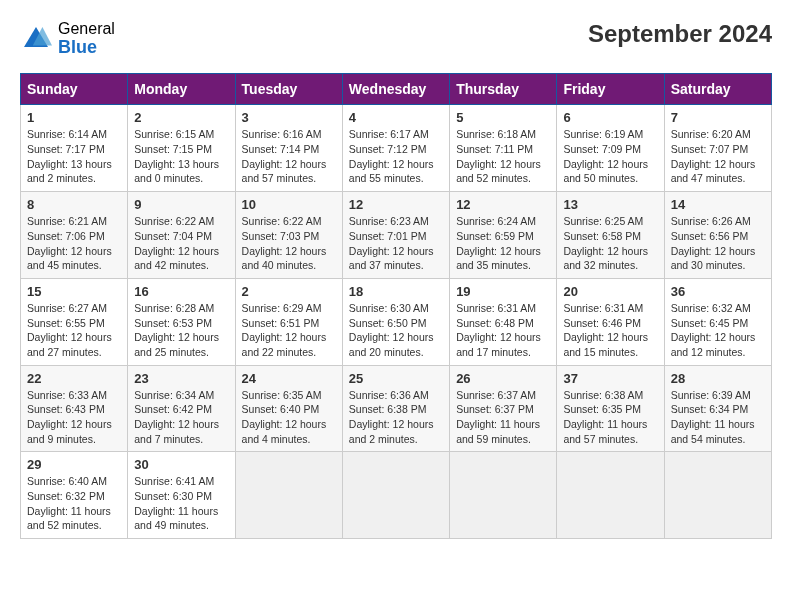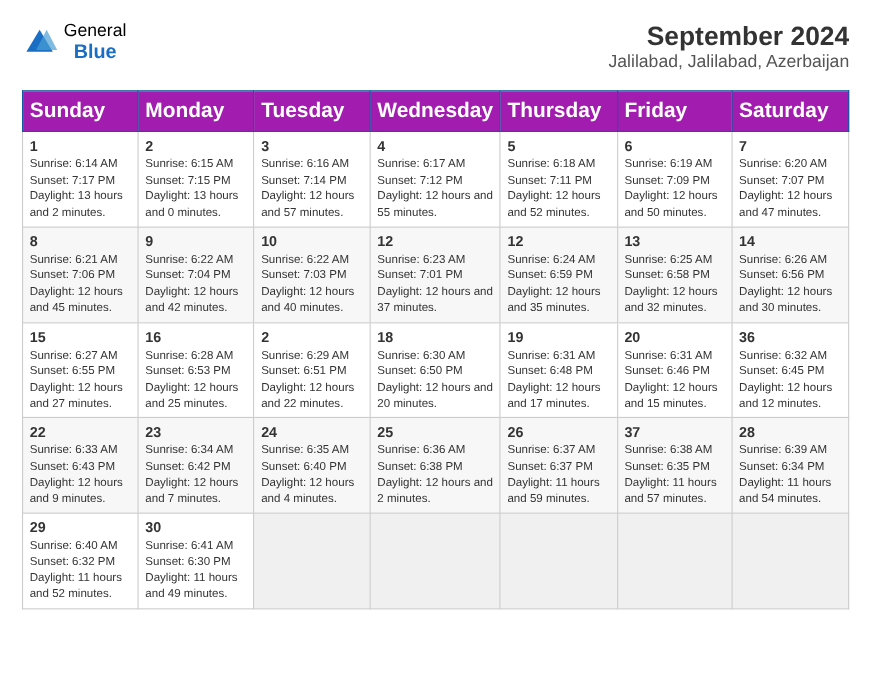--- a/index.html
+++ b/index.html
@@ -23,21 +23,20 @@
     }
     .logo-text {
       display: flex;
       flex-direction: column;
       line-height: 1.1;
     }
     .logo-blue {
       font-size: 18px;
       font-weight: bold;
       color: #1a6fc4;
-      text-align: center;
     }
     .logo-icon {
       width: 32px;
       height: 32px;
     }
     .title-block {
       text-align: right;
     }
     .month-title {
       font-size: 24px;
@@ -47,23 +46,23 @@
     .location-title {
       font-size: 16px;
       color: #555;
     }
     .calendar {
       width: 100%;
       border-collapse: collapse;
       border: 1px solid #ccc;
     }
     .calendar th {
-      background: #a21caf;
+      background: #701a75;
       color: #fff;
-      font-size: 19px;
+      font-size: 14px;
       font-weight: bold;
       padding: 7px 6px;
       text-align: left;
       border: 1px solid #1558a0;
     }
     .calendar td {
       border: 1px solid #ccc;
       vertical-align: top;
       padding: 5px 6px;
       font-size: 10.5px;
@@ -98,21 +97,20 @@
       <polygon points="20,5 35,30 5,30" fill="#1a6fc4"></polygon>
       <polygon points="28,5 40,28 16,28" fill="#4a9fd4" opacity="0.7"></polygon>
     </svg>
     <div class="logo-text">
       <span>General</span>
       <span class="logo-blue">Blue</span>
     </div>
   </div>
   <div class="title-block">
     <div class="month-title">September 2024</div>
-    <div class="location-title">Jalilabad, Jalilabad, Azerbaijan</div>
   </div>
 </div>
 
 <table class="calendar">
   <thead>
     <tr>
     <th>Sunday</th>
         <th>Monday</th>
         <th>Tuesday</th>
         <th>Wednesday</th>

